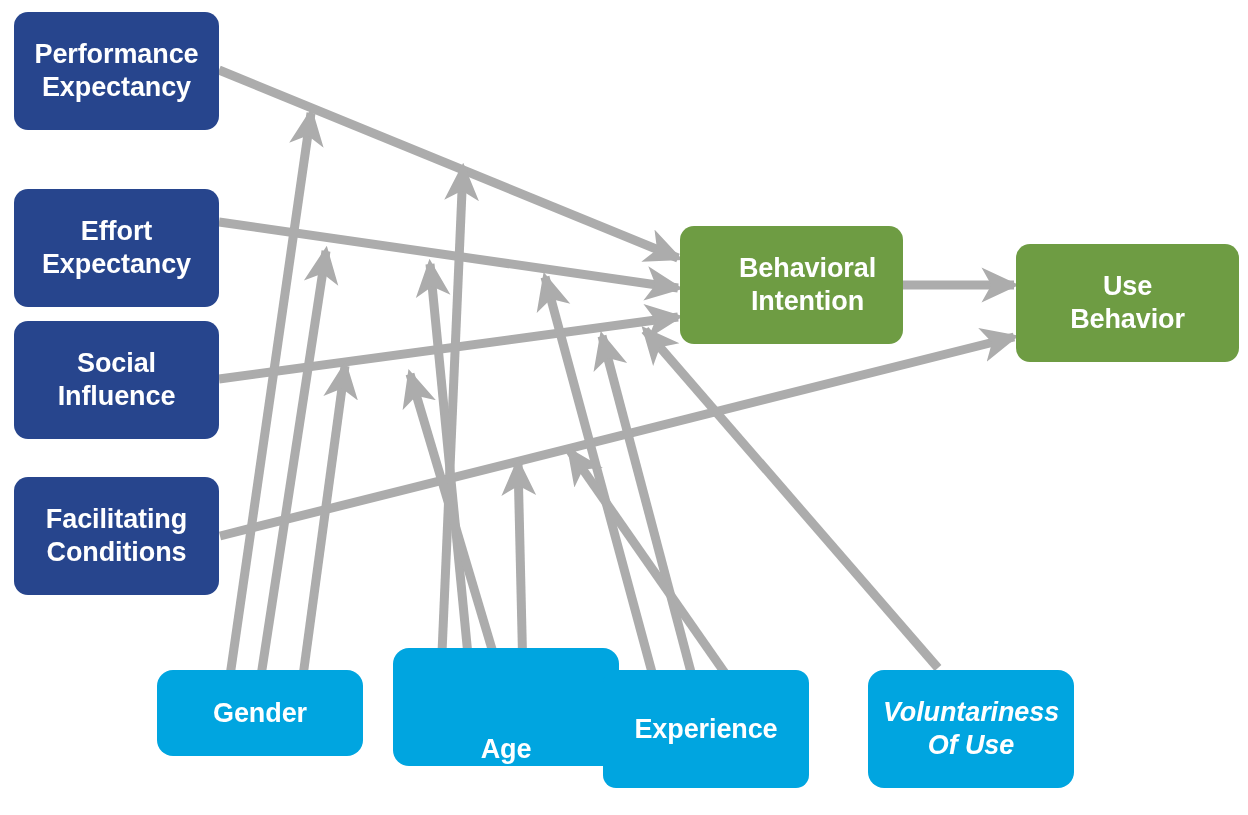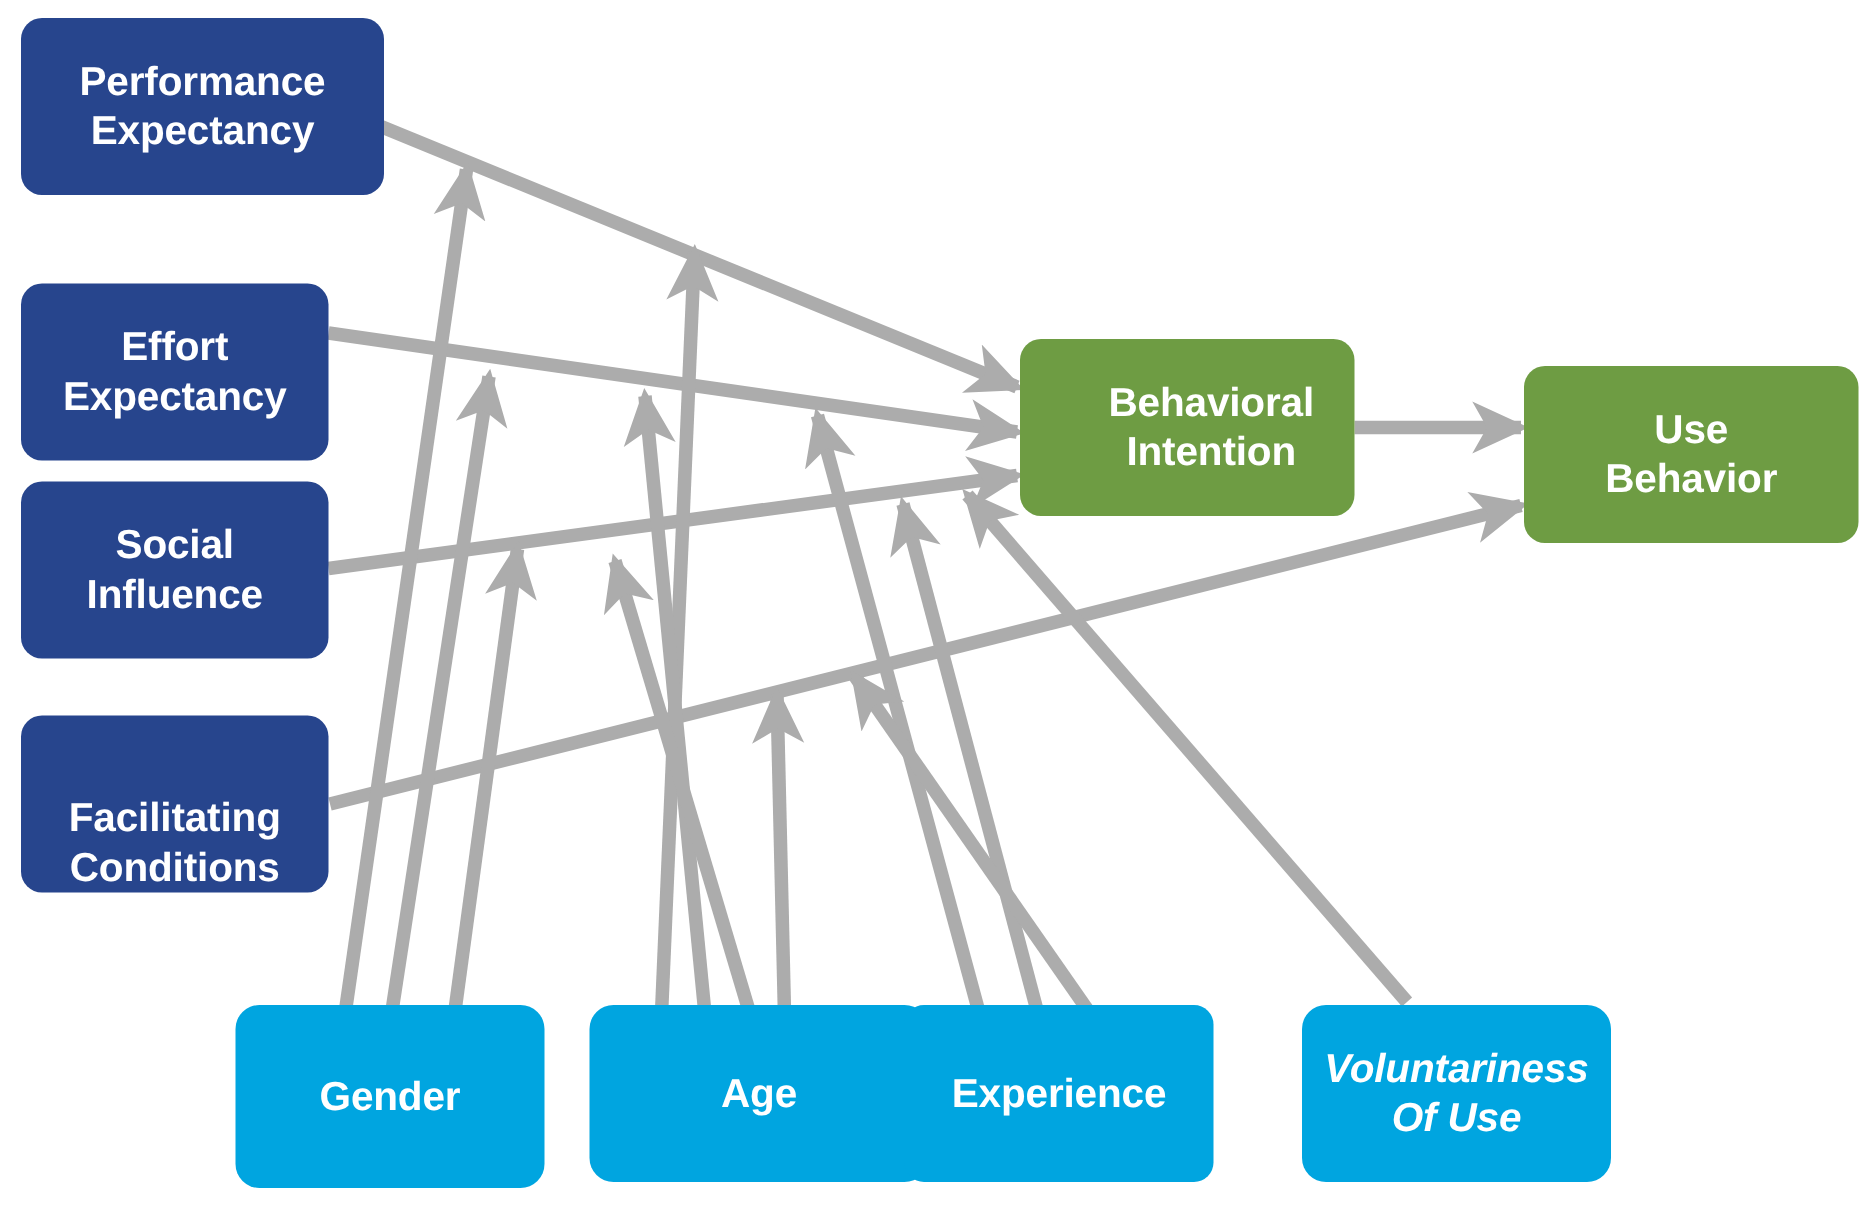--- a/index.html
+++ b/index.html
@@ -88,55 +88,55 @@
       <line x1="523" y1="676" x2="518" y2="463"></line>
 
       <line x1="653" y1="676" x2="545" y2="277"></line>
       <line x1="692" y1="676" x2="602" y2="336"></line>
       <line x1="727" y1="676" x2="570" y2="451"></line>
 
       <line x1="938" y1="668" x2="645" y2="330"></line>
     </g>
   </svg>
 
-  <div class="node node-determinant" style="left:14px; top:12px; width:242px; height:118px;">
+  <div class="node node-determinant" style="left:14px; top:12px; width:205px; height:118px;">
     <span class="node-label">Performance
 Expectancy</span>
   </div>
 
   <div class="node node-determinant" style="left:14px; top:164px; width:205px; height:118px;margin-top:25px;">
     <span class="node-label">Effort
 Expectancy</span>
   </div>
 
   <div class="node node-determinant" style="left:14px; top:321px; width:205px; height:118px;text-align:center;">
     <span class="node-label">Social
 Influence</span>
   </div>
 
-  <div class="node node-determinant" style="left:14px; top:477px; width:205px; height:118px;align-items:flex-end;">
+  <div class="node node-determinant" style="left:14px; top:477px; width:205px; height:118px;">
     <span class="node-label">Facilitating
 Conditions</span>
   </div>
 
   <div class="node node-outcome" style="left:680px; top:226px; width:223px; height:118px;padding-left:32px;">
     <span class="node-label">Behavioral
 Intention</span>
   </div>
 
   <div class="node node-outcome" style="left:1016px; top:244px; width:223px; height:118px;">
     <span class="node-label">Use
 Behavior</span>
   </div>
 
-  <div class="node node-moderator" style="left:157px; top:670px; width:206px; height:122px;">
+  <div class="node node-moderator" style="left:157px; top:670px; width:206px; height:86px;">
     <span class="node-label">Gender</span>
   </div>
 
-  <div class="node node-moderator" style="left:393px; top:670px; width:226px; height:118px;">
+  <div class="node node-moderator" style="left:393px; top:648px; width:226px; height:118px;align-items:flex-end;">
     <span class="node-label">Age</span>
   </div>
 
   <div class="node node-moderator" style="left:603px; top:670px; width:206px; height:118px;border-radius:13px;">
     <span class="node-label">Experience</span>
   </div>
 
   <div class="node node-moderator" style="left:868px; top:670px; width:206px; height:118px;font-style:italic;">
     <span class="node-label">Voluntariness
 Of Use</span>

